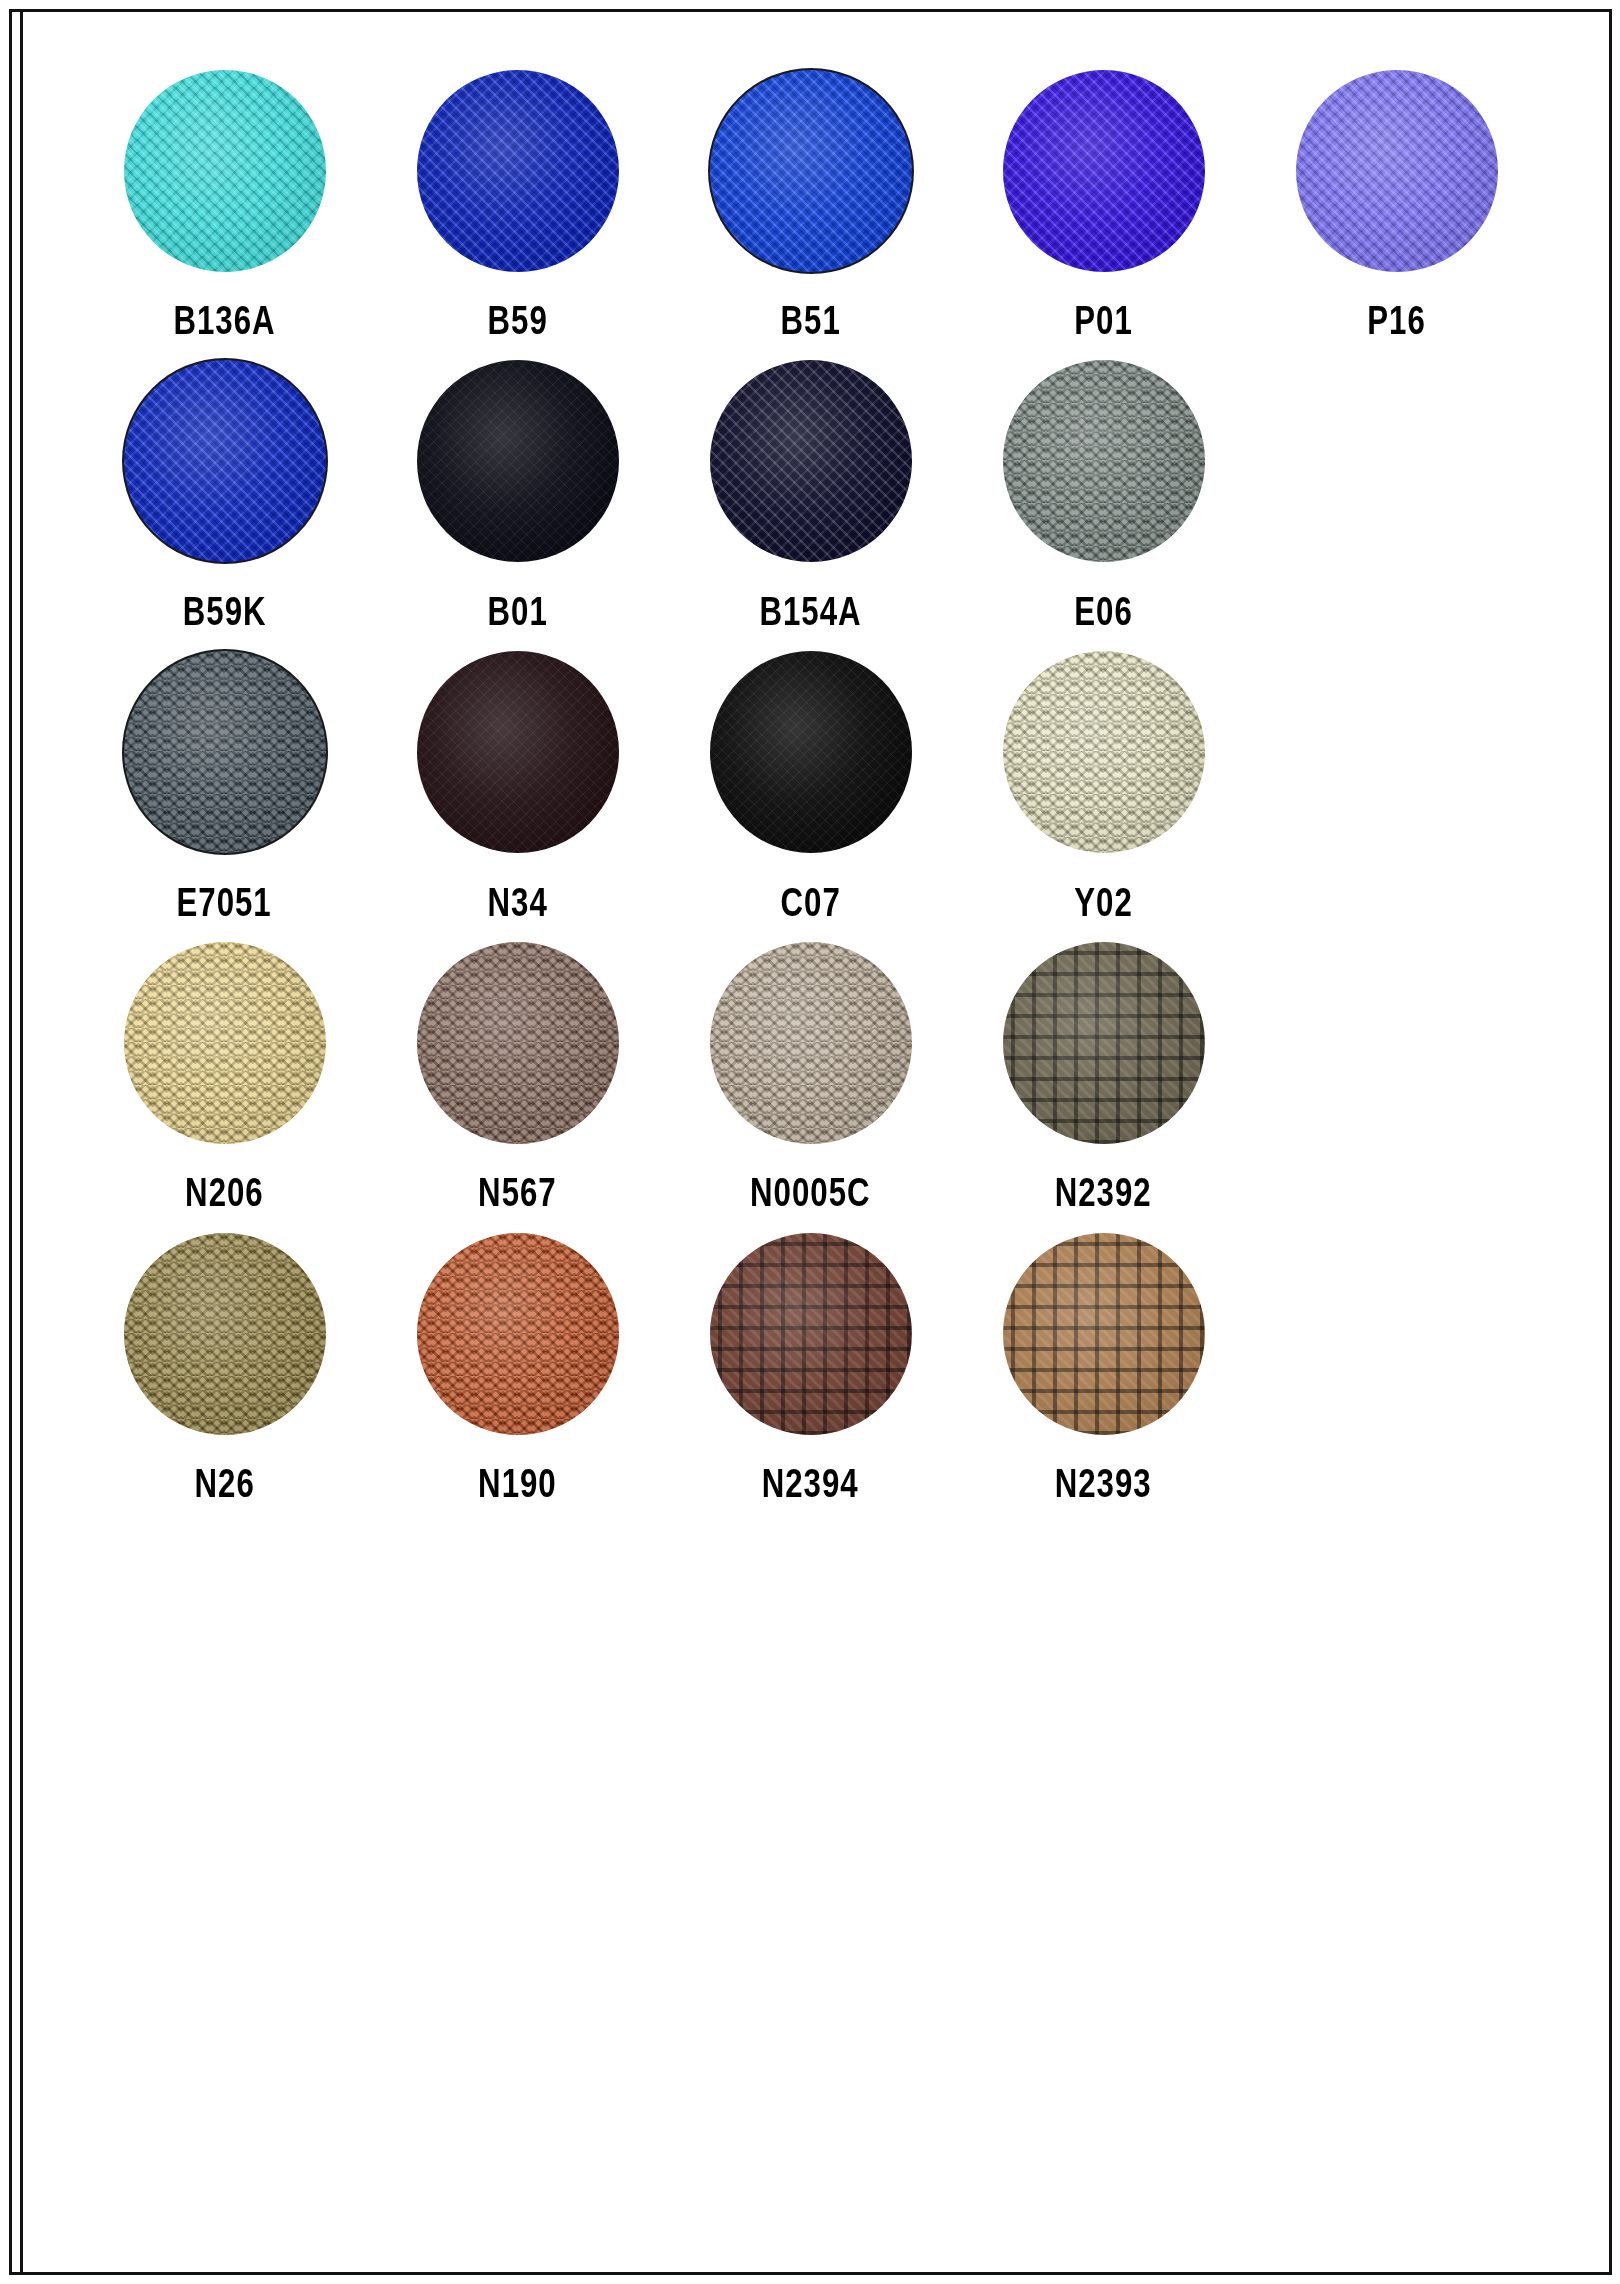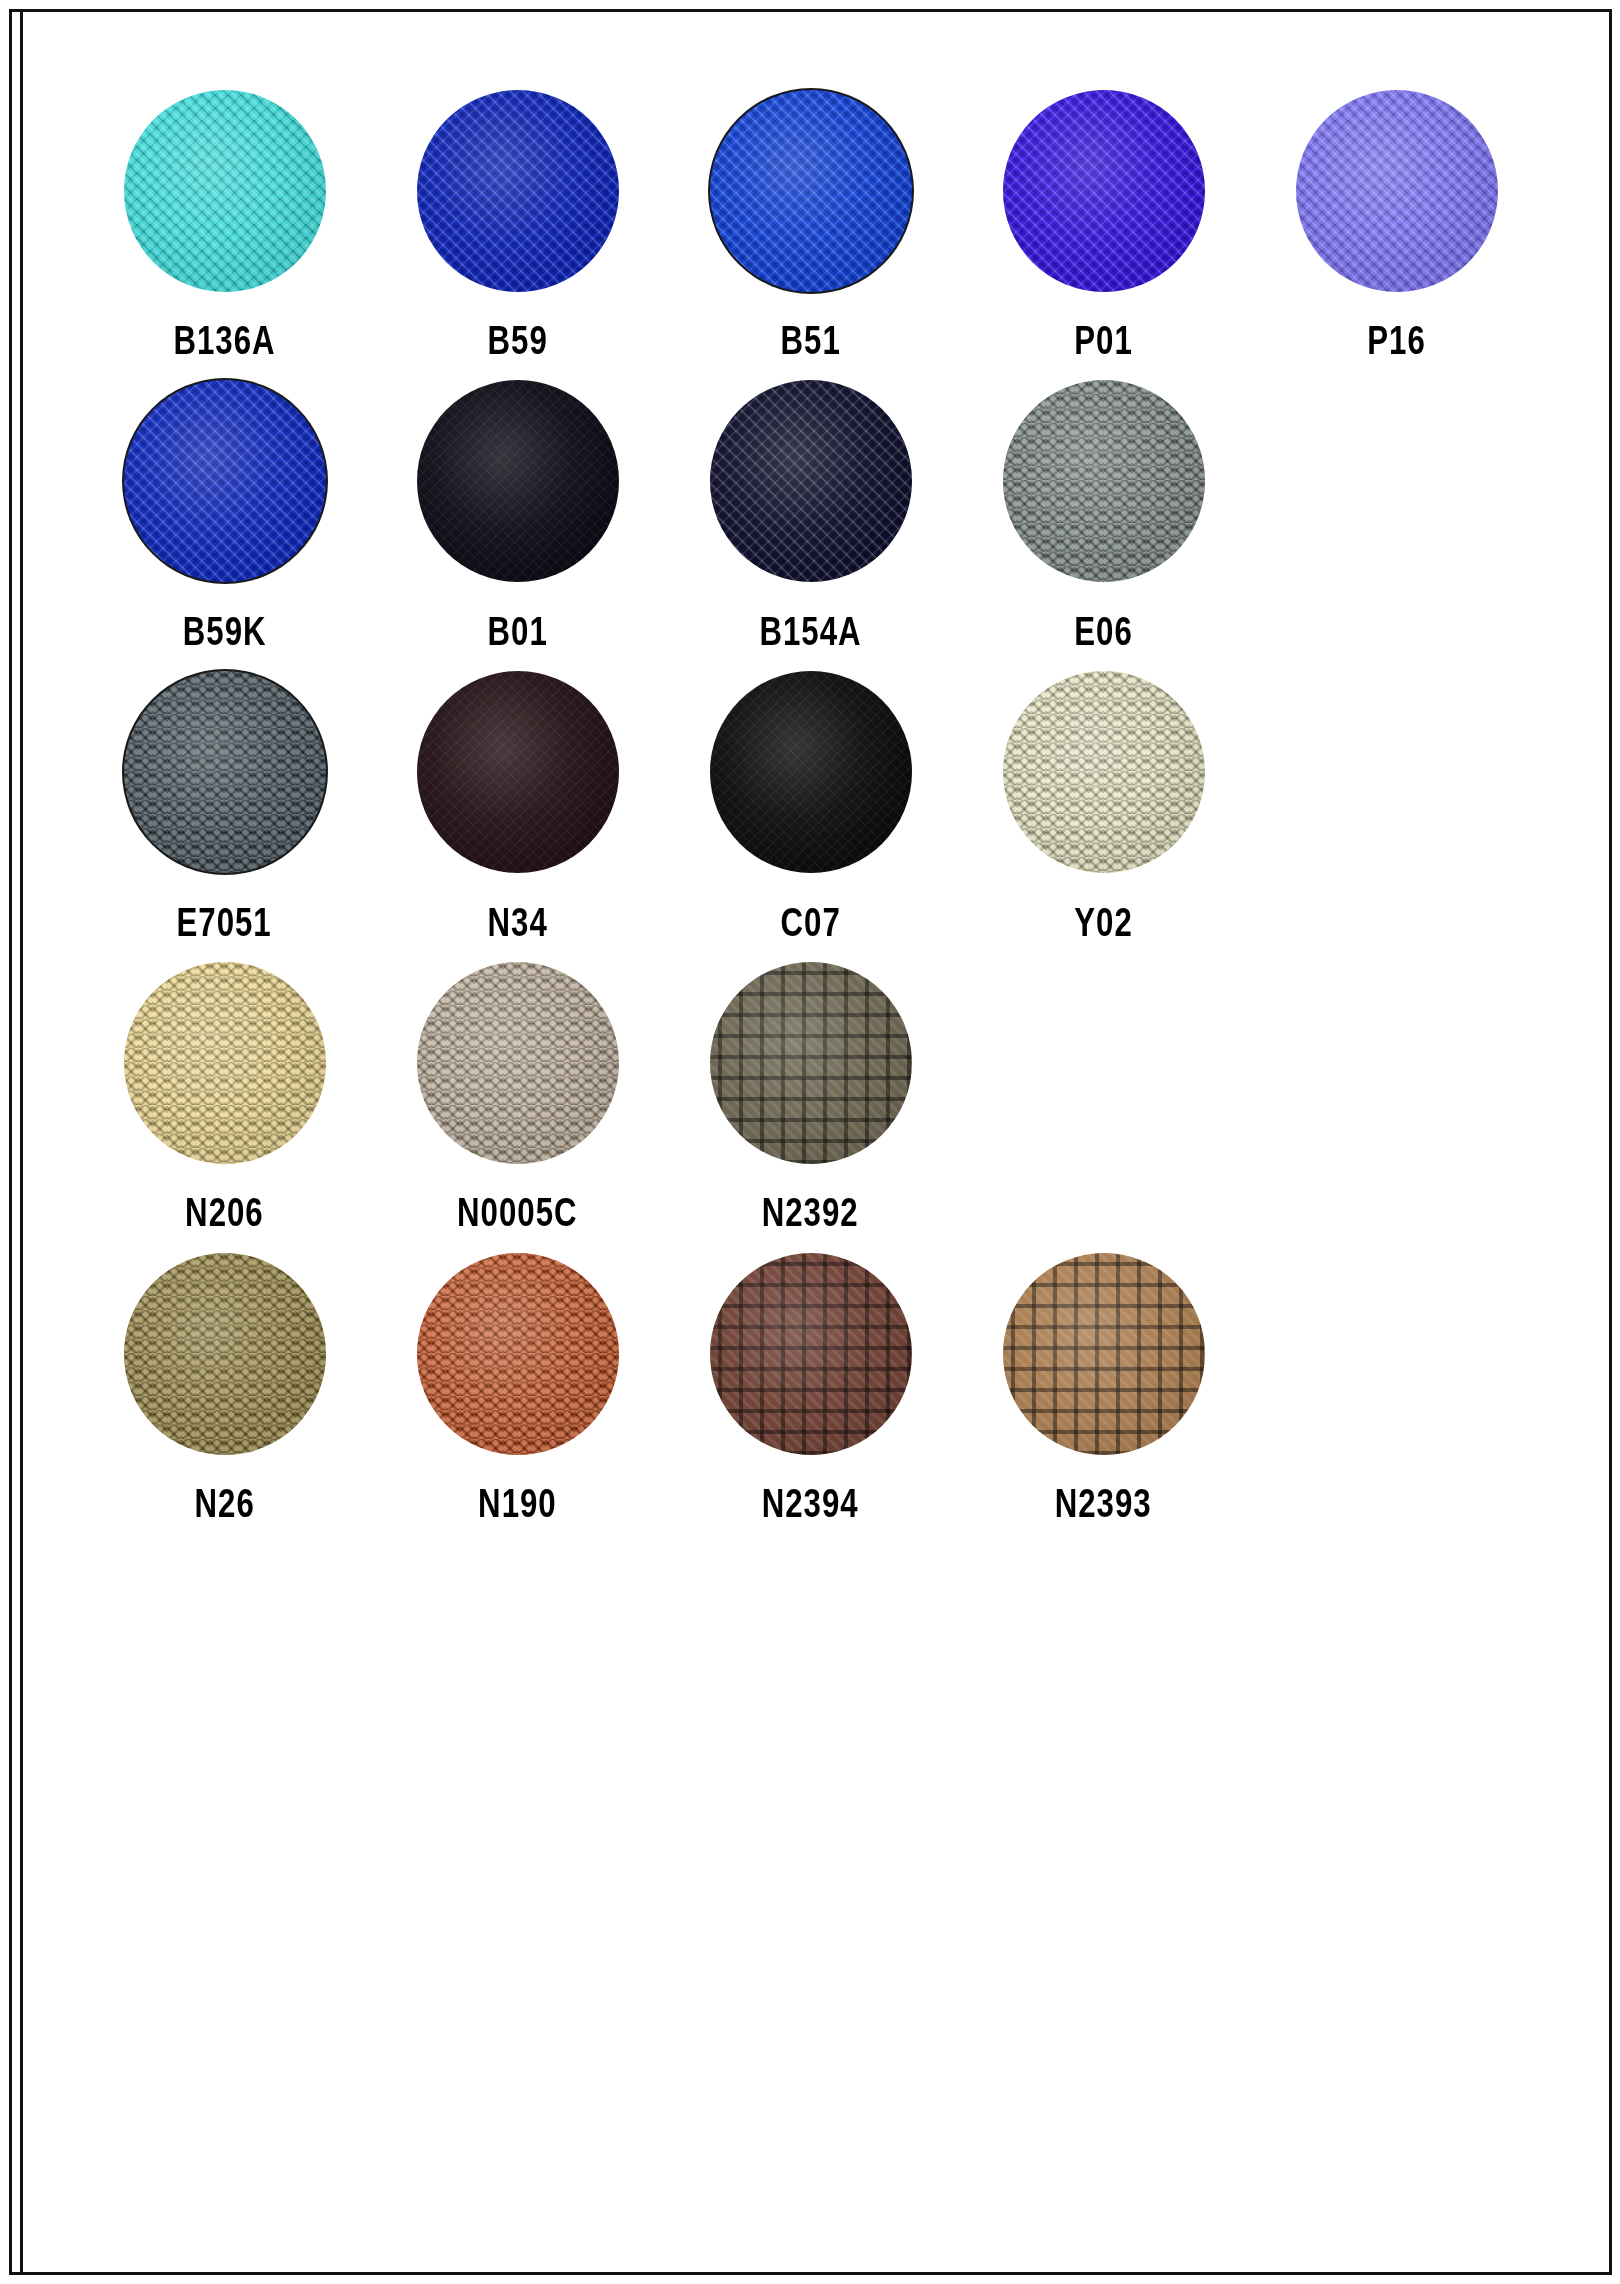--- a/index.html
+++ b/index.html
@@ -36,21 +36,21 @@
     bottom: 9px;
     width: 3.3px;
     background: #111111;
     pointer-events: none;
   }
 
   
   .grid {
     position: absolute;
     left: 78px;
-    top: 80px;
+    top: 60px;
     width: 1465px;
   }
 
   .row {
     display: flex;
     width: 100%;
     margin-bottom: 7.8px;
   }
 
   .cell {
@@ -318,20 +318,29 @@
           <div class="swatch-wrap">
             <div class="swatch" style="background-color: rgb(232, 207, 125);">
               <div class="tex diamond"></div>
               <div class="sheen"></div>
             </div>
           </div>
           <div class="label">N206</div>
         </div>
         <div class="cell">
           <div class="swatch-wrap">
+            <div class="swatch" style="background-color: rgb(125, 92, 76);">
+              <div class="tex diamond"></div>
+              <div class="sheen"></div>
+            </div>
+          </div>
+          <div class="label">N567</div>
+        </div>
+        <div class="cell">
+          <div class="swatch-wrap">
             <div class="swatch" style="background-color: rgb(181, 164, 141);">
               <div class="tex diamond"></div>
               <div class="sheen"></div>
             </div>
           </div>
           <div class="label">N0005C</div>
         </div>
         <div class="cell">
           <div class="swatch-wrap">
             <div class="swatch" style="background-color: rgb(107, 100, 80);">

